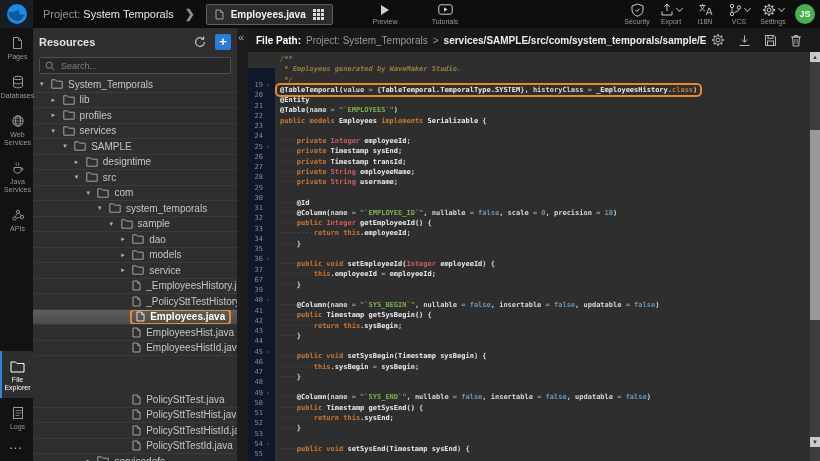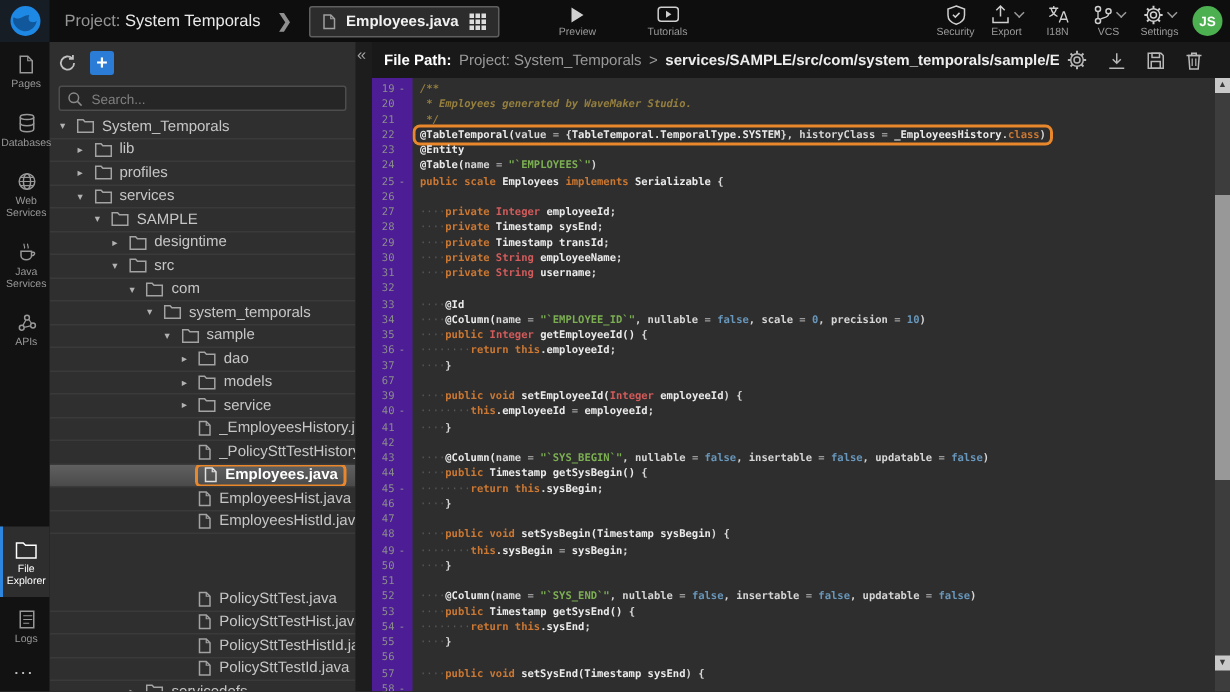--- a/index.html
+++ b/index.html
@@ -55,21 +55,21 @@
   
   .editor{position:absolute;top:28px;left:248px;width:572px;height:433px;background:#2e2e2e;z-index:2;}
   .fpbar{height:24px;background:#191919;display:flex;align-items:center;padding:0 8px;font-size:10px;gap:5px;}
   .fp-label{color:#ffffff;font-weight:bold;white-space:nowrap;}
   .fp-proj{color:#9a9a9a;white-space:nowrap;}
   .fp-sep{color:#9a9a9a;}
   .fp-path{color:#ededed;font-weight:bold;flex:1;white-space:nowrap;overflow:hidden;}
   .fp-icons{display:flex;gap:13px;color:#b8b8b8;margin-right:10px;align-items:center;}
   .fp-icons .fic{display:flex;cursor:pointer;}
   .codewrap{position:absolute;top:24px;left:0;right:10px;bottom:0;display:flex;overflow:hidden;background:#2e2e2e;}
-  .gutter{width:27px;background:#4c1d95;flex:none;padding-top:2px;}
+  .gutter{width:27px;background:#0f172a;flex:none;padding-top:12px;margin-top:16px;}
   .gl{height:10.25px;line-height:10.25px;font-family:"DejaVu Sans Mono",monospace;font-size:7px;color:#8c8c8c;display:flex;}
   .gl .num{width:15px;text-align:right;}
   .gl .fold{width:10px;text-align:center;color:#9a9a9a;}
   .code{flex:1;padding:2px 0 0 5px;font-family:"DejaVu Sans Mono",monospace;font-size:7px;font-weight:bold;overflow:hidden;}
   .cl{height:10.25px;line-height:10.25px;white-space:pre;}
   .hl-box{display:inline-block;box-shadow:0 0 0 2px #e8872b;border-radius:3px;padding:0 3px;margin-left:-3px;height:10.25px;}
   .tk-c{color:#957f3f;font-style:italic;}
   .tk-k{color:#cc7832;}
   .tk-t{color:#d25b5b;}
   .tk-s{color:#7cae52;}
@@ -266,20 +266,21 @@
           </svg>
         </span>
         <div class="sl">Logs</div>
       </div>
     </div>
   <div class="sb-more">...</div>
 </div>
 
 <div class="res">
   <div class="res-head">
+    <span class="res-title">Resources</span>
     <span class="res-refresh">
         <svg width="12" height="12" viewBox="0 0 12 12">
           <path d="M10.4 6a4.4 4.4 0 1 1-1.3-3.1" fill="none" stroke="currentColor" stroke-width="1.2"></path>
           <path d="M9.6 0.6v2.6H7" fill="none" stroke="currentColor" stroke-width="1.2"></path>
         </svg>
       </span>
     <span class="res-add">+</span>
   </div>
   <div class="res-search">
     <span class="ic">
@@ -725,21 +726,21 @@
           <span class="fold">-</span>
         </div>
       </div>
     <div class="code">
         <div class="cl"><span class="tk-c">/**</span></div>
         <div class="cl"><span class="tk-c"> * Employees generated by WaveMaker Studio.</span></div>
         <div class="cl"><span class="tk-c"> */</span></div>
         <div class="cl"><span class="hl-box"><span class="tk-a">@TableTemporal(</span><span class="tk-p">value </span><span class="tk-o">= </span><span class="tk-p">{</span><span class="tk-a">TableTemporal.TemporalType.SYSTEM</span><span class="tk-p">}, historyClass </span><span class="tk-o">= </span><span class="tk-a">_EmployeesHistory</span><span class="tk-p">.</span><span class="tk-k">class</span><span class="tk-p">)</span></span></div>
         <div class="cl"><span class="tk-a">@Entity</span></div>
         <div class="cl"><span class="tk-a">@Table(</span><span class="tk-p">name </span><span class="tk-o">= </span><span class="tk-s">"`EMPLOYEES`"</span><span class="tk-p">)</span></div>
-        <div class="cl"><span class="tk-k">public scale </span><span class="tk-a">Employees </span><span class="tk-k">implements </span><span class="tk-a">Serializable</span><span class="tk-p"> {</span></div>
+        <div class="cl"><span class="tk-k">public models </span><span class="tk-a">Employees </span><span class="tk-k">implements </span><span class="tk-a">Serializable</span><span class="tk-p"> {</span></div>
         <div class="cl"></div>
         <div class="cl"><span class="tk-w">····</span><span class="tk-k">private </span><span class="tk-t">Integer </span><span class="tk-a">employeeId</span><span class="tk-p">;</span></div>
         <div class="cl"><span class="tk-w">····</span><span class="tk-k">private </span><span class="tk-a">Timestamp sysEnd</span><span class="tk-p">;</span></div>
         <div class="cl"><span class="tk-w">····</span><span class="tk-k">private </span><span class="tk-a">Timestamp transId</span><span class="tk-p">;</span></div>
         <div class="cl"><span class="tk-w">····</span><span class="tk-k">private </span><span class="tk-t">String </span><span class="tk-a">employeeName</span><span class="tk-p">;</span></div>
         <div class="cl"><span class="tk-w">····</span><span class="tk-k">private </span><span class="tk-t">String </span><span class="tk-a">username</span><span class="tk-p">;</span></div>
         <div class="cl"></div>
         <div class="cl"><span class="tk-w">····</span><span class="tk-a">@Id</span></div>
         <div class="cl"><span class="tk-w">····</span><span class="tk-a">@Column(</span><span class="tk-p">name </span><span class="tk-o">= </span><span class="tk-s">"`EMPLOYEE_ID`"</span><span class="tk-p">, nullable </span><span class="tk-o">= </span><span class="tk-n">false</span><span class="tk-p">, scale </span><span class="tk-o">= </span><span class="tk-n">0</span><span class="tk-p">, precision </span><span class="tk-o">= </span><span class="tk-n">10</span><span class="tk-p">)</span></div>
         <div class="cl"><span class="tk-w">····</span><span class="tk-k">public </span><span class="tk-t">Integer </span><span class="tk-a">getEmployeeId() </span><span class="tk-p">{</span></div>

